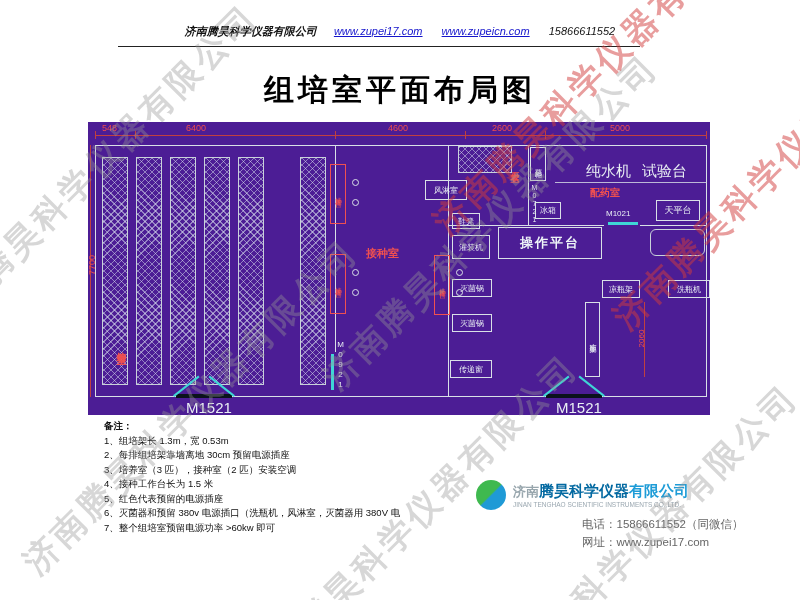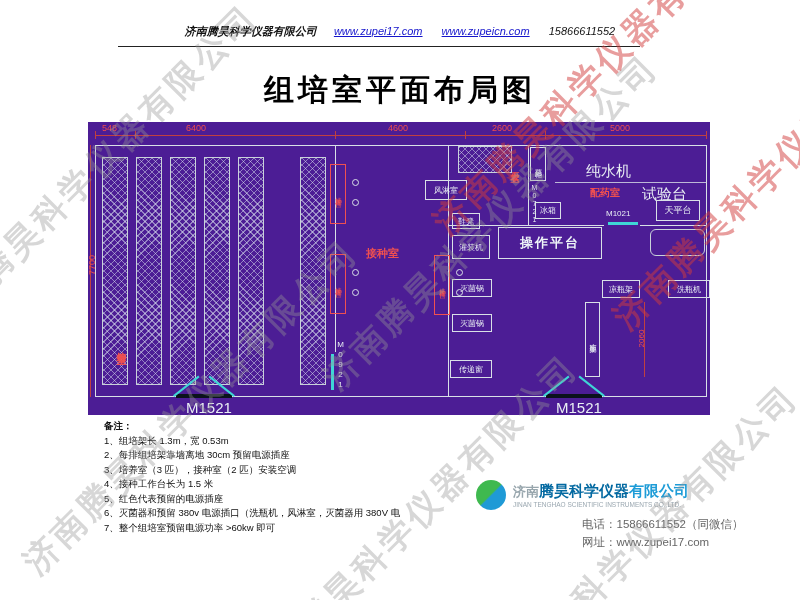--- a/index.html
+++ b/index.html
@@ -142,21 +142,21 @@
 
   <span class="rlabel vt" style="left:26px;top:222px;font-size:10px;">培养室</span>
   <span class="rlabel" style="left:278px;top:124px;font-size:11px;">接种室</span>
   <span class="rlabel vt" style="left:420px;top:42px;font-size:9px;">更衣室</span>
   <span class="rlabel" style="left:502px;top:64px;font-size:10px;">配药室</span>
 
   <div class="hatch" style="left:370px;top:24px;width:54px;height:27px;"></div>
   <div class="box" style="left:337px;top:58px;width:42px;height:20px;">风淋室</div>
   <div class="box vt" style="left:442px;top:25px;width:16px;height:34px;font-size:7px;">药品柜</div>
   <span class="wlabel" style="left:498px;top:40px;">纯水机</span>
-  <span class="wlabel" style="left:554px;top:40px;margin-top:23px;">试验台</span>
+  <span class="wlabel" style="left:554px;top:40px;">试验台</span>
   <div class="box" style="left:568px;top:78px;width:44px;height:21px;font-size:9px;">天平台</div>
   <div class="box" style="left:447px;top:80px;width:26px;height:17px;">冰箱</div>
   <div class="box" style="left:364px;top:91px;width:28px;height:16px;">鞋凳</div>
   <div class="box" style="left:364px;top:113px;width:38px;height:24px;">灌装机</div>
   <div class="platform" style="left:410px;top:105px;width:104px;height:32px;">操作平台</div>
   <div class="sink" style="left:562px;top:107px;width:55px;height:27px;"></div>
   <div class="box" style="left:364px;top:157px;width:40px;height:18px;">灭菌锅</div>
   <div class="box" style="left:364px;top:192px;width:40px;height:18px;">灭菌锅</div>
   <div class="box" style="left:362px;top:238px;width:42px;height:18px;">传递窗</div>
   <div class="box" style="left:514px;top:158px;width:38px;height:18px;">凉瓶架</div>

